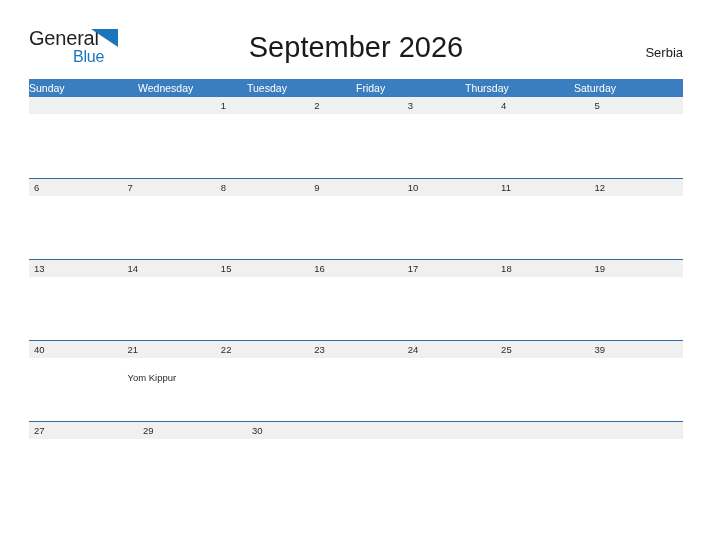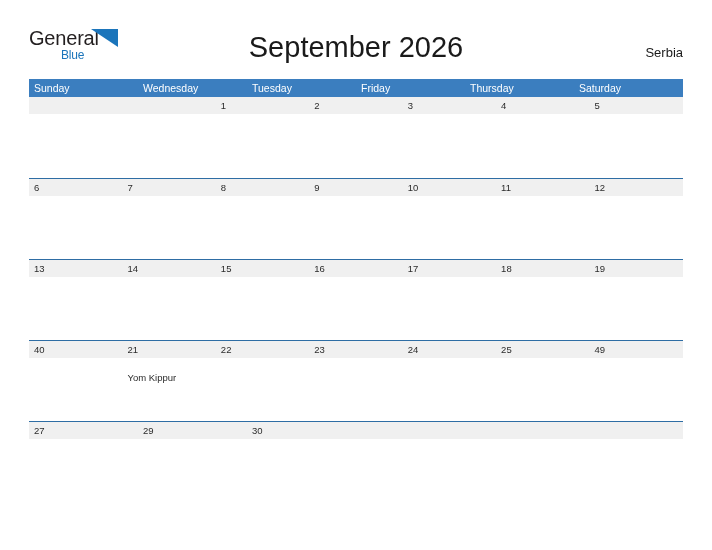--- a/index.html
+++ b/index.html
@@ -43,24 +43,24 @@
   .logo-row1 {
     position: relative;
     display: block;
     font-size: 20px;
     color: #231f20;
     letter-spacing: -0.2px;
     height: 22px;
   }
   .logo-row2 {
     display: block;
-    font-size: 12px;
+    font-size: 16px;
     color: #1b75bb;
     letter-spacing: -0.2px;
-    margin-left: 32px;
+    margin-left: 44px;
     margin-top: -1px;
   }
   .logo-flag {
     position: absolute;
     left: 62px;
     top: 1px;
     width: 28px;
     height: 21px;
   }
 
@@ -97,21 +97,20 @@
     display: flex;
     width: 100%;
     height: 18px;
     background: #3b7ebf;
   }
   .weekday-cell {
     flex: 1 1 0;
     color: #ffffff;
     font-size: 10.5px;
     line-height: 18px;
-    padding-left: 5px;
     box-sizing: border-box;
     white-space: nowrap;
     overflow: hidden;
   }
 
   .week-row {
     position: relative;
     width: 100%;
     height: 81px;
   }
@@ -250,21 +249,21 @@
           </div>
         </div>
         <div class="week-row">
           <div class="daynum-band">
             <div class="day-cell-num">40</div>
             <div class="day-cell-num">21</div>
             <div class="day-cell-num">22</div>
             <div class="day-cell-num">23</div>
             <div class="day-cell-num">24</div>
             <div class="day-cell-num">25</div>
-            <div class="day-cell-num">49</div>
+            <div class="day-cell-num">39</div>
           </div>
           <div class="content-band">
             <div class="day-cell-body"></div>
             <div class="day-cell-body">
               <div class="event-text">Yom Kippur</div>
             </div>
             <div class="day-cell-body"></div>
             <div class="day-cell-body"></div>
             <div class="day-cell-body"></div>
             <div class="day-cell-body"></div>

